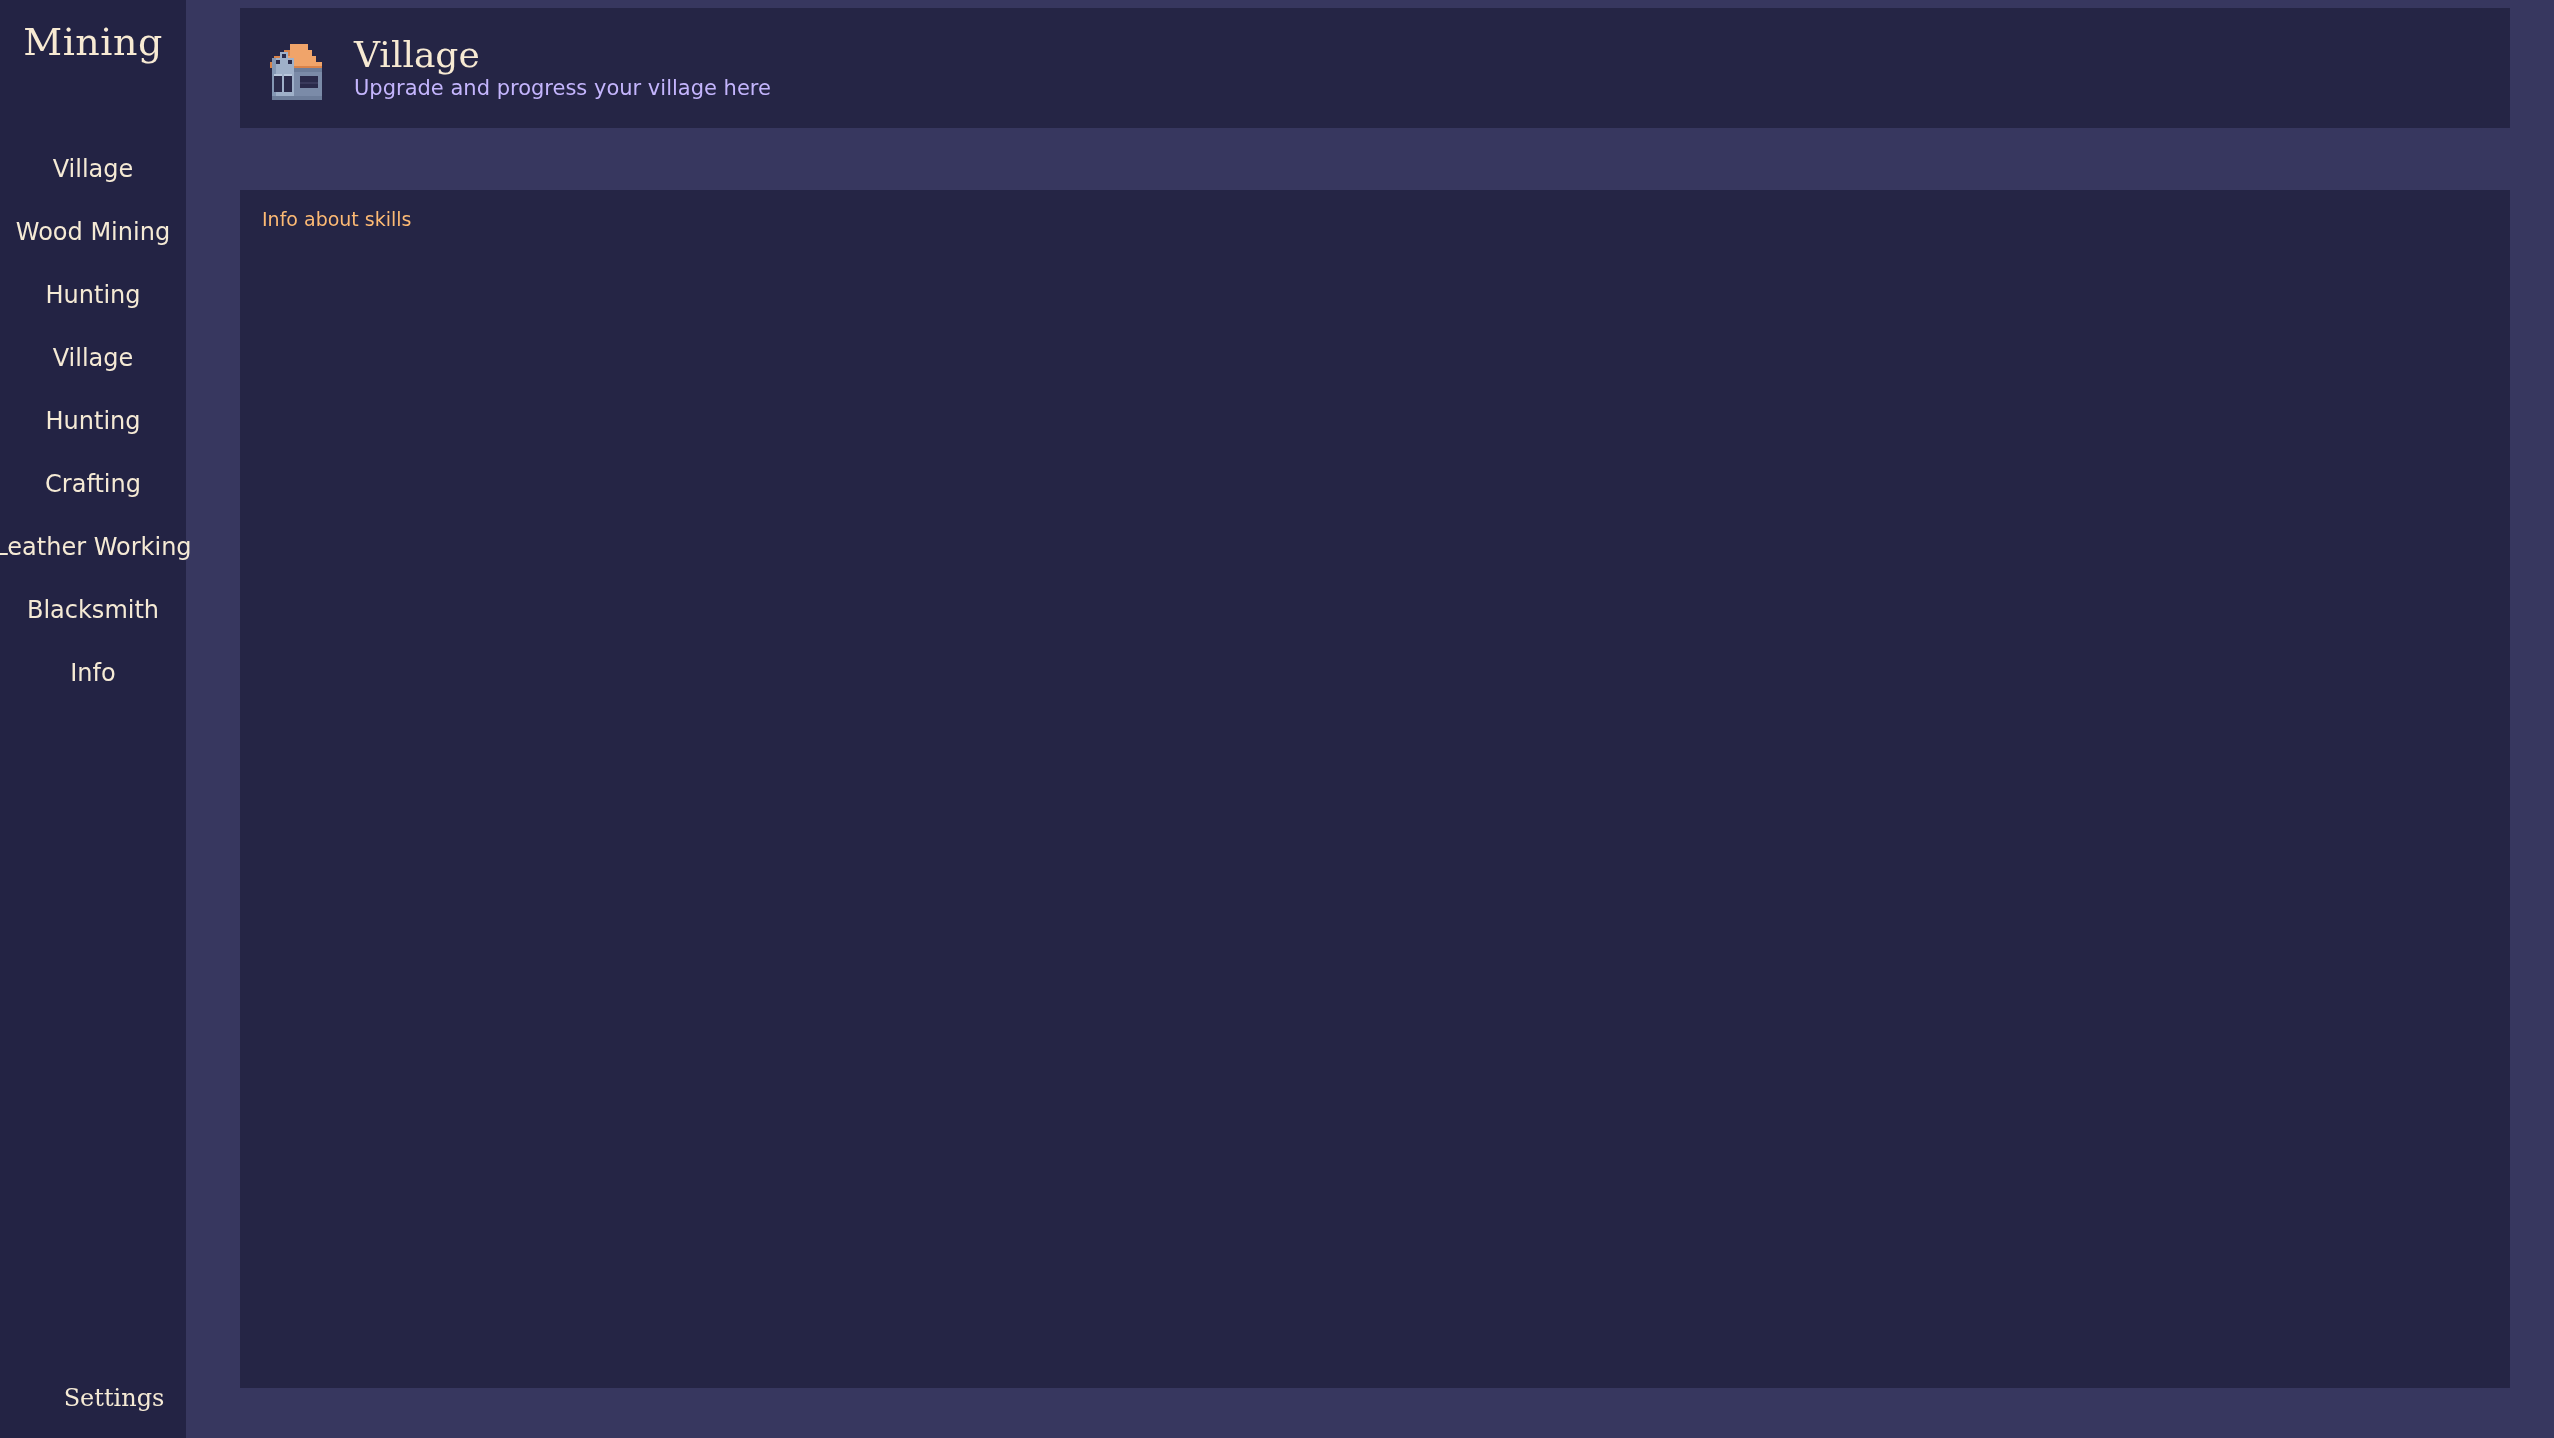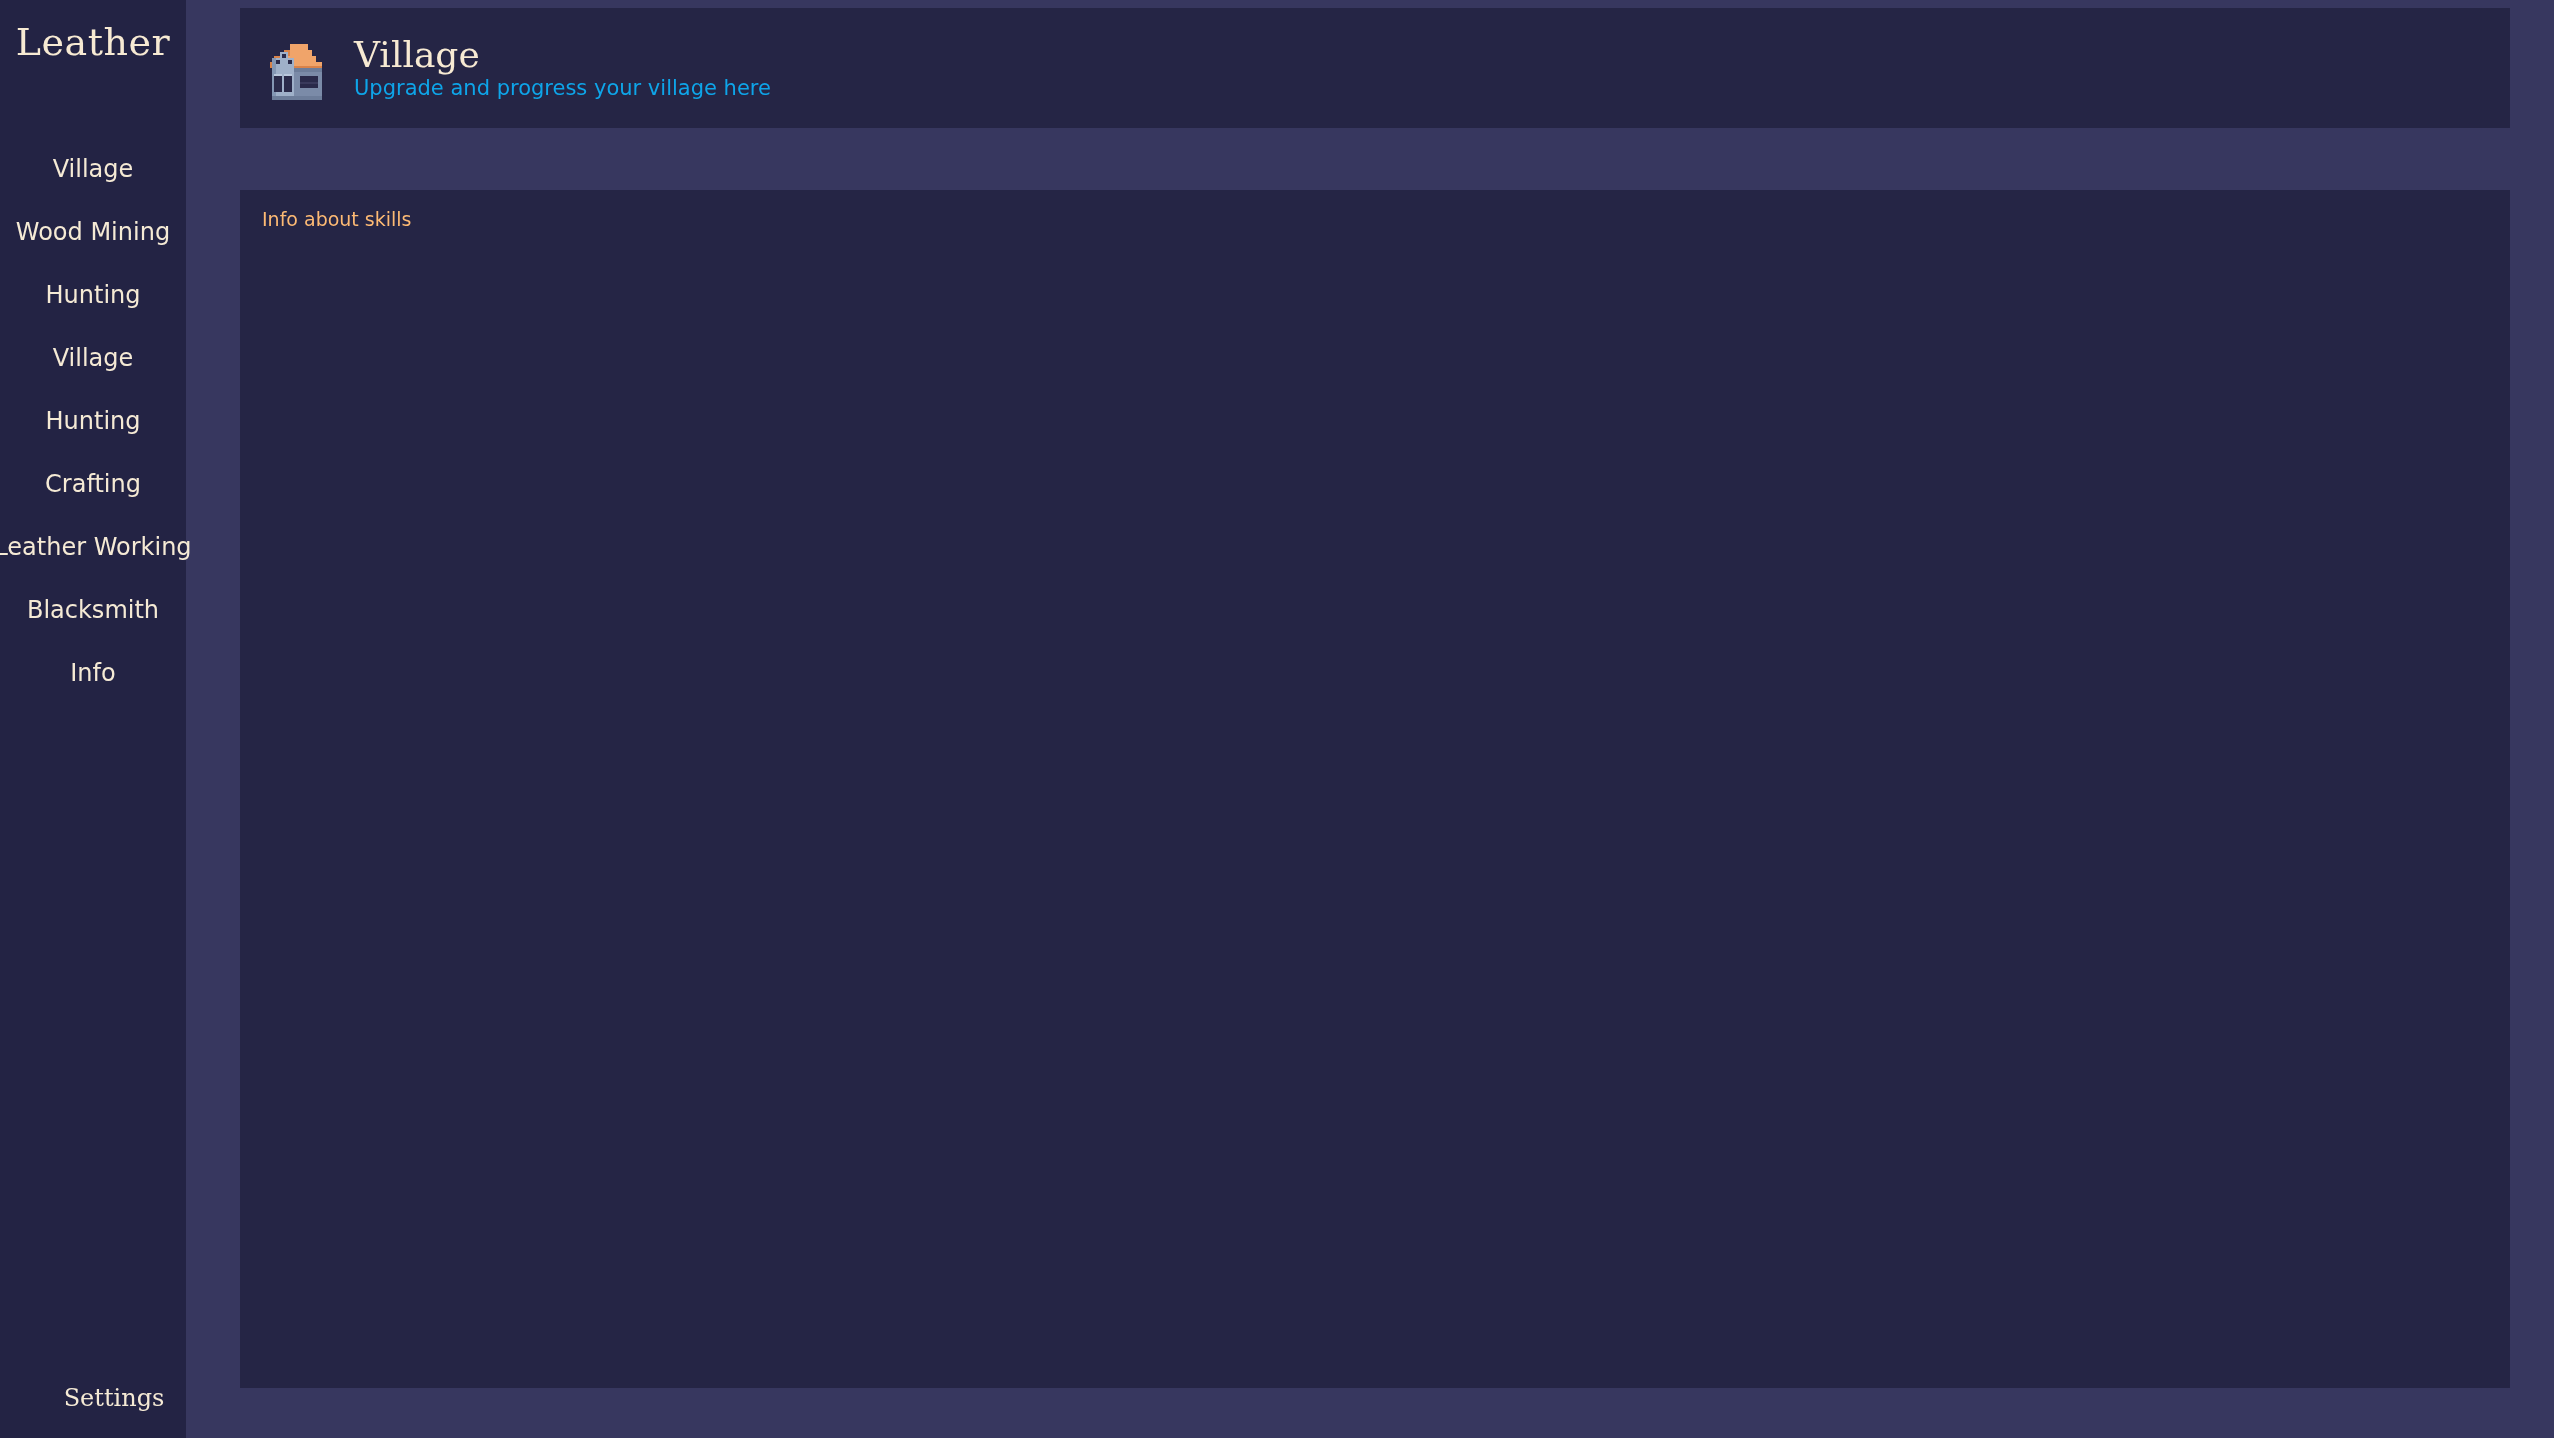--- a/index.html
+++ b/index.html
@@ -152,21 +152,21 @@
     color: #f7ead3;
     line-height: 1.05;
     white-space: nowrap;
     user-select: none;
   }
 
   #header-subtitle {
     font-family: "DejaVu Sans", "Liberation Sans", sans-serif;
     font-size: 21px;
     font-weight: 400;
-    color: #0ea5e9;
+    color: #c4b5fd;
     line-height: 1.1;
     white-space: nowrap;
     user-select: none;
   }
 
   
   #content-panel {
     left: 54px;
     top: 190px;
     width: 2270px;
@@ -184,21 +184,21 @@
     white-space: nowrap;
   }
 </style>
 </head>
 <body>
 
 <div id="app">
 
   <aside id="sidebar">
 
-    <div id="sidebar-title">Leather</div>
+    <div id="sidebar-title">Mining</div>
 
     <nav id="sidebar-nav">
       <div class="nav-item">
         <span>Village</span>
       </div>
       <div class="nav-item">
         <span>Wood Mining</span>
       </div>
       <div class="nav-item">
         <span>Hunting</span>

